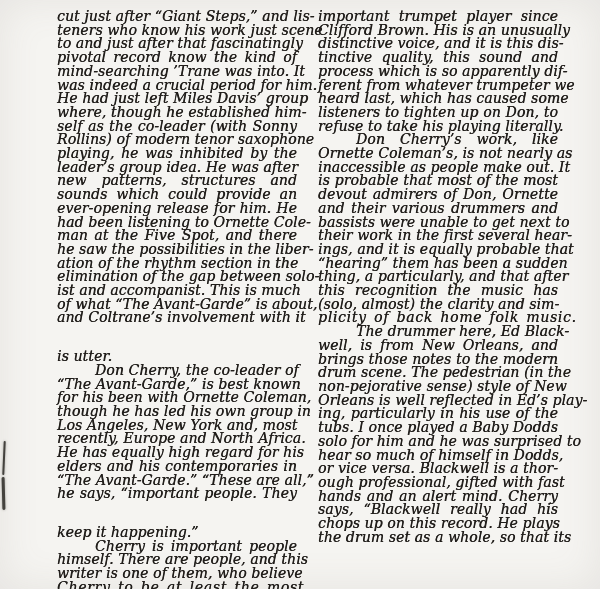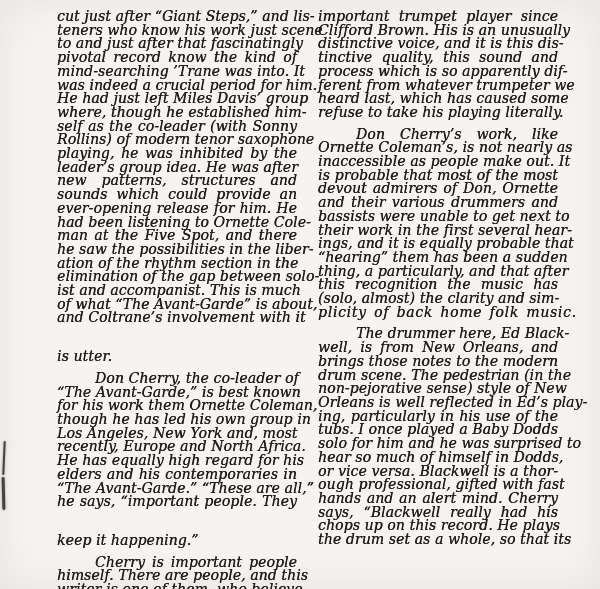--- a/index.html
+++ b/index.html
@@ -32,21 +32,21 @@
   }
   .col-left  { left: 57px; }
   .col-right { left: 318px; }
   .para { margin: 0; }
   .line {
     text-align: justify;
     text-align-last: justify;
     white-space: nowrap;
     letter-spacing: 0.1px;
   }
-  .line.indent { padding-left: 38px; margin-top: 8px; }
+  .line.indent { padding-left: 38px; }
   .line.end-left  { text-align-last: left; margin-top: 25px; }
   .line.end-loose {
     text-align-last: left;
     letter-spacing: 0.05em;
     word-spacing: 0.16em;
   }
   
   .scan-mark { position: absolute; pointer-events: none; }
   .scan-mark .seg {
     position: absolute;
@@ -84,21 +84,21 @@
         <div class="line">ation of the rhythm section in the</div>
         <div class="line">elimination of the gap between solo-</div>
         <div class="line">ist and accompanist. This is much</div>
         <div class="line">of what “The Avant-Garde” is about,</div>
         <div class="line">and Coltrane’s involvement with it</div>
         <div class="line end-left">is utter.</div>
       </div>
       <div class="para">
         <div class="line indent">Don Cherry, the co-leader of</div>
         <div class="line">“The Avant-Garde,” is best known</div>
-        <div class="line">for his work them Ornette Coleman,</div>
+        <div class="line">for his been with Ornette Coleman,</div>
         <div class="line">though he has led his own group in</div>
         <div class="line">Los Angeles, New York and, most</div>
         <div class="line">recently, Europe and North Africa.</div>
         <div class="line">He has equally high regard for his</div>
         <div class="line">elders and his contemporaries in</div>
         <div class="line">“The Avant-Garde.” “These are all,”</div>
         <div class="line">he says, “important people. They</div>
         <div class="line end-left">keep it happening.”</div>
       </div>
       <div class="para">
@@ -110,20 +110,21 @@
     </div>
   <div class="col col-right">
       <div class="para">
         <div class="line">important trumpet player since</div>
         <div class="line">Clifford Brown. His is an unusually</div>
         <div class="line">distinctive voice, and it is this dis-</div>
         <div class="line">tinctive quality, this sound and</div>
         <div class="line">process which is so apparently dif-</div>
         <div class="line">ferent from whatever trumpeter we</div>
         <div class="line">heard last, which has caused some</div>
+        <div class="line">listeners to tighten up on Don, to</div>
         <div class="line end-justify">refuse to take his playing literally.</div>
       </div>
       <div class="para">
         <div class="line indent">Don Cherry’s work, like</div>
         <div class="line">Ornette Coleman’s, is not nearly as</div>
         <div class="line">inaccessible as people make out. It</div>
         <div class="line">is probable that most of the most</div>
         <div class="line">devout admirers of Don, Ornette</div>
         <div class="line">and their various drummers and</div>
         <div class="line">bassists were unable to get next to</div>

